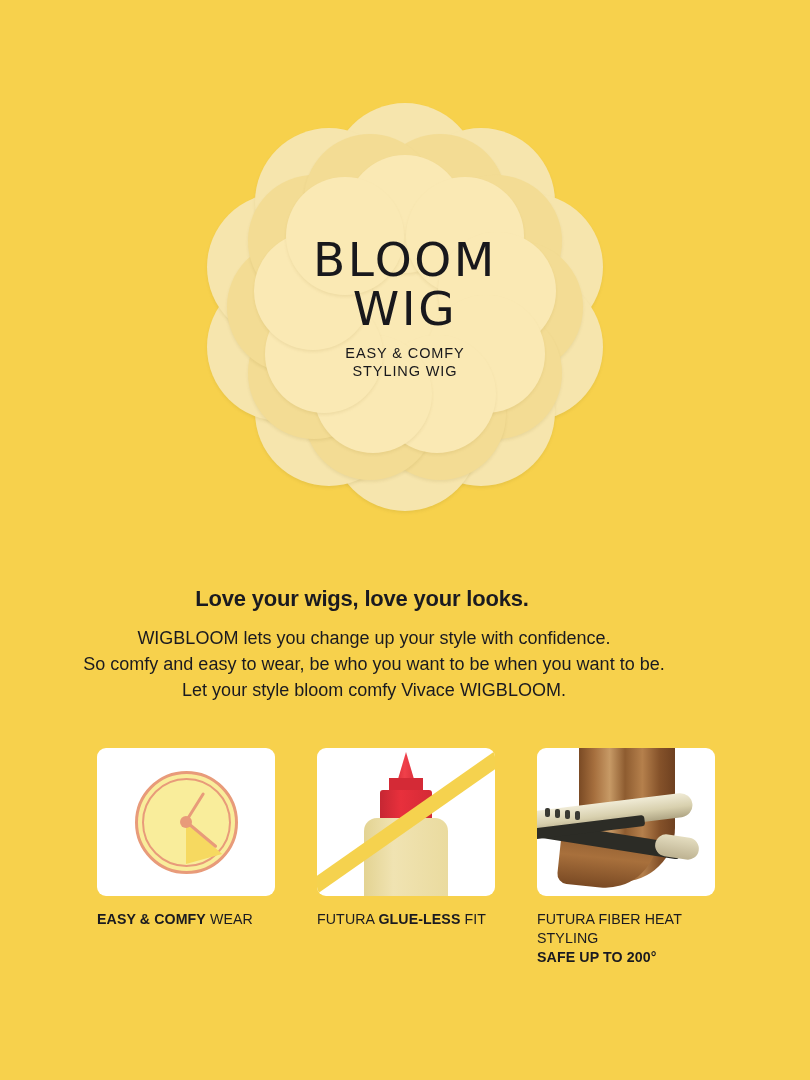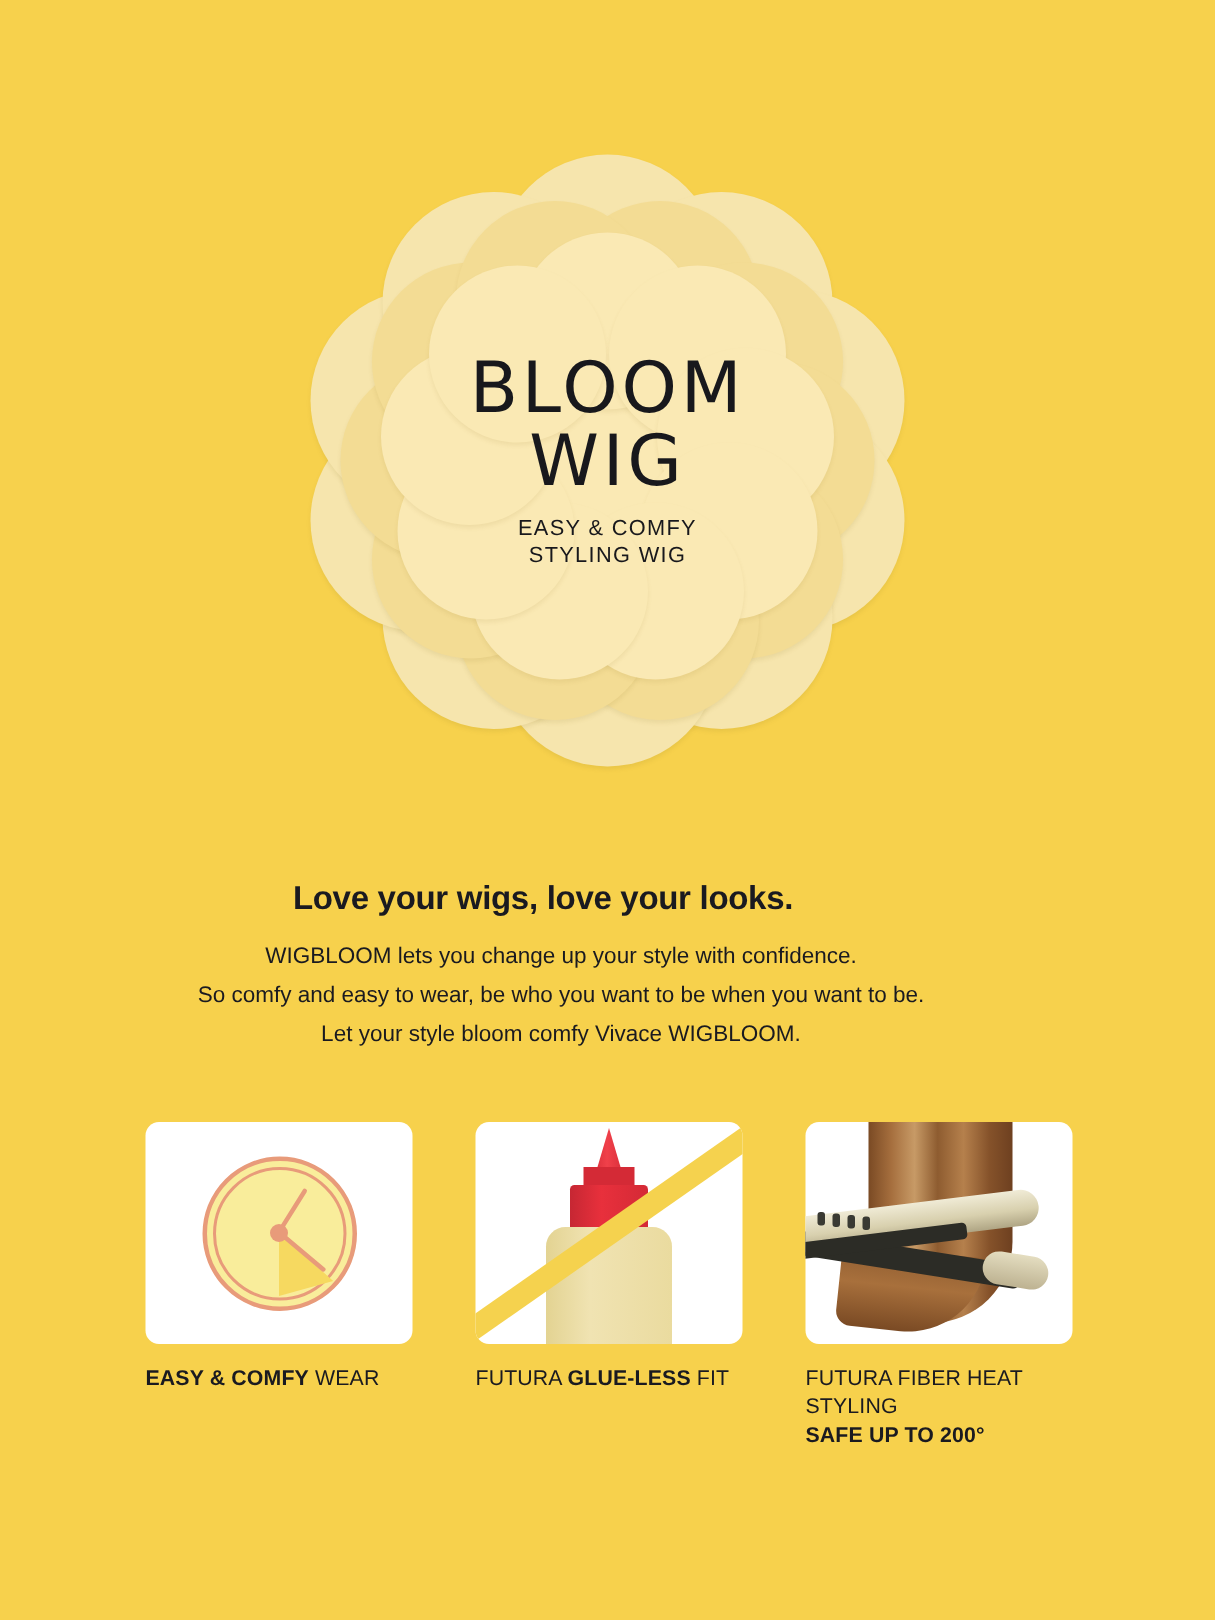--- a/index.html
+++ b/index.html
@@ -114,21 +114,21 @@
     margin-left:20px;
   }
   #headline {
     font-size:22px;
     font-weight:bold;
     letter-spacing:-0.2px;
     color:#1A1A20;
   }
   #body-copy {
     margin-top:13px;
-    font-size:15px;
+    font-size:18px;
     line-height:26px;
     color:#1A1A20;
     padding-left:24px;
   }
   #body-copy div { white-space:nowrap; }
 
   
   #features {
     position:absolute;
     left:97px; top:748px;

